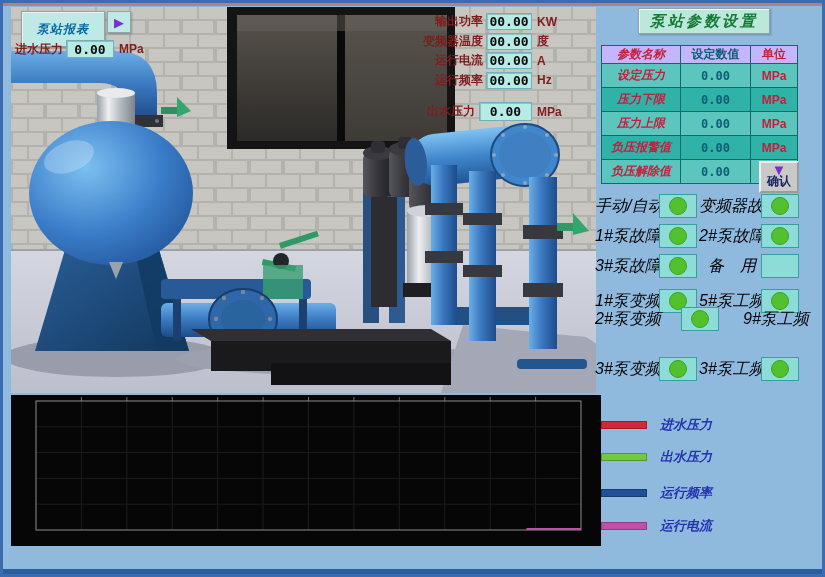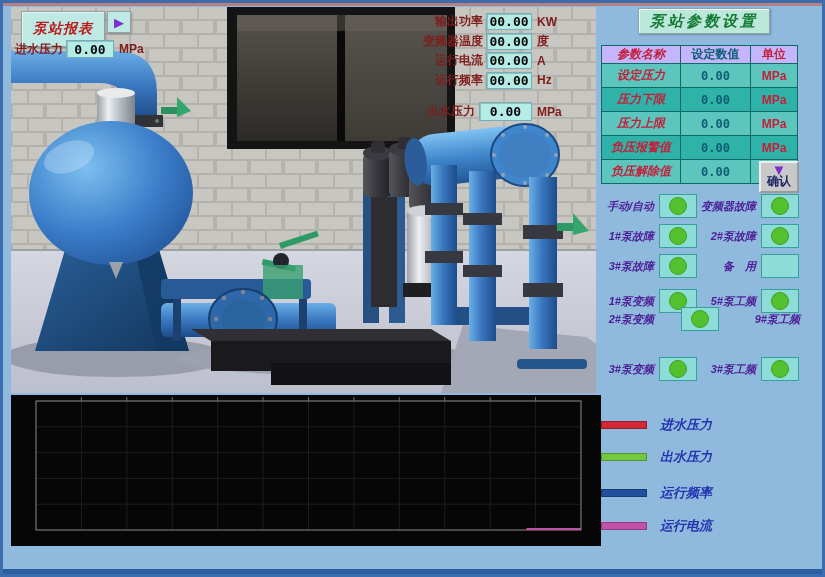--- a/index.html
+++ b/index.html
@@ -16,21 +16,21 @@
 
   
   .blue-lbl{font-weight:bold;color:#7f1d1d;font-size:12px;white-space:nowrap}
   .valbox{display:flex;align-items:center;justify-content:center;
     background:#b6ece6;border:1px solid #74aebc;box-shadow:inset 1px 1px 0 rgba(0,0,0,.18);
     font-family:"DejaVu Sans Mono","Liberation Mono",monospace;font-weight:bold;color:#0a0a0a;font-size:13px}
   .report-wrap{display:flex;align-items:flex-start}
   .report-box{width:84px;height:36px;background:#bfe9e4;border:1px solid #8fa3ab;
     box-shadow:1px 1px 0 #e8f4f2 inset, 1px 1px 2px rgba(0,0,0,.25);
     display:flex;align-items:center;justify-content:center;
-    color:#b91c1c;font-weight:bold;font-style:italic;font-size:14px;letter-spacing:1px}
+    color:#0369a1;font-weight:bold;font-style:italic;font-size:12px;letter-spacing:1px}
   .play-btn{width:24px;height:22px;margin-left:2px;background:#bfe9e4;border:1px solid #8fa3ab;
     box-shadow:1px 1px 2px rgba(0,0,0,.25);display:flex;align-items:center;justify-content:center;
     color:#7a2fd0;font-size:13px;line-height:1;cursor:pointer}
   .readout-row{display:flex;align-items:center;height:17px;margin-bottom:2.5px}
   .readout-row .rlbl{width:68px;text-align:right;margin-right:3px}
   .readout-row .valbox{width:46px;height:17px}
   .readout-row .runit{margin-left:5px}
 
   
   .param-title{left:635px;top:5px;width:132px;height:26px;background:#bce8dc;
@@ -48,21 +48,21 @@
   table.settings tr:nth-child(odd) td{background:#5cc6be}
   table.settings tr:nth-child(even) td{background:#2fb2a8}
   .confirm-btn{left:756px;top:158px;width:40px;height:32px;background:#c9c9c9;
     border:2px outset #efefef;display:flex;flex-direction:column;align-items:center;cursor:pointer}
   .confirm-btn .tri{color:#7a2fd0;font-size:15px;line-height:13px}
   .confirm-btn .txt{color:#1a2560;font-weight:bold;font-size:12px;line-height:13px;margin-top:-1px}
 
   
   .ind-row{position:absolute;left:592px;display:grid;
     grid-template-columns:62px 38px 60px 38px;column-gap:2px;align-items:center}
-  .ind-label{font-style:italic;font-weight:bold;color:#4c1d95;font-size:11px;
+  .ind-label{font-style:italic;font-weight:normal;color:#000000;font-size:16px;
     text-align:right;padding-right:3px;white-space:nowrap}
   .ind-box{width:38px;height:24px;background:#8edcd8;border:1px solid #35a09c;
     display:flex;align-items:center;justify-content:center}
   .lamp{width:18px;height:18px;border-radius:50%;background:#53c02e;border:1px solid #3fa020}
 
   
   .chart{left:8px;top:392px;width:590px;height:151px;background:#060606}
   .legend-item{position:absolute;left:598px;display:flex;align-items:center}
   .legend-bar{width:46px;height:8px;border:1px solid rgba(0,0,0,.25)}
   .legend-label{margin-left:13px;font-style:italic;font-weight:bold;color:#2433ae;font-size:13px}

